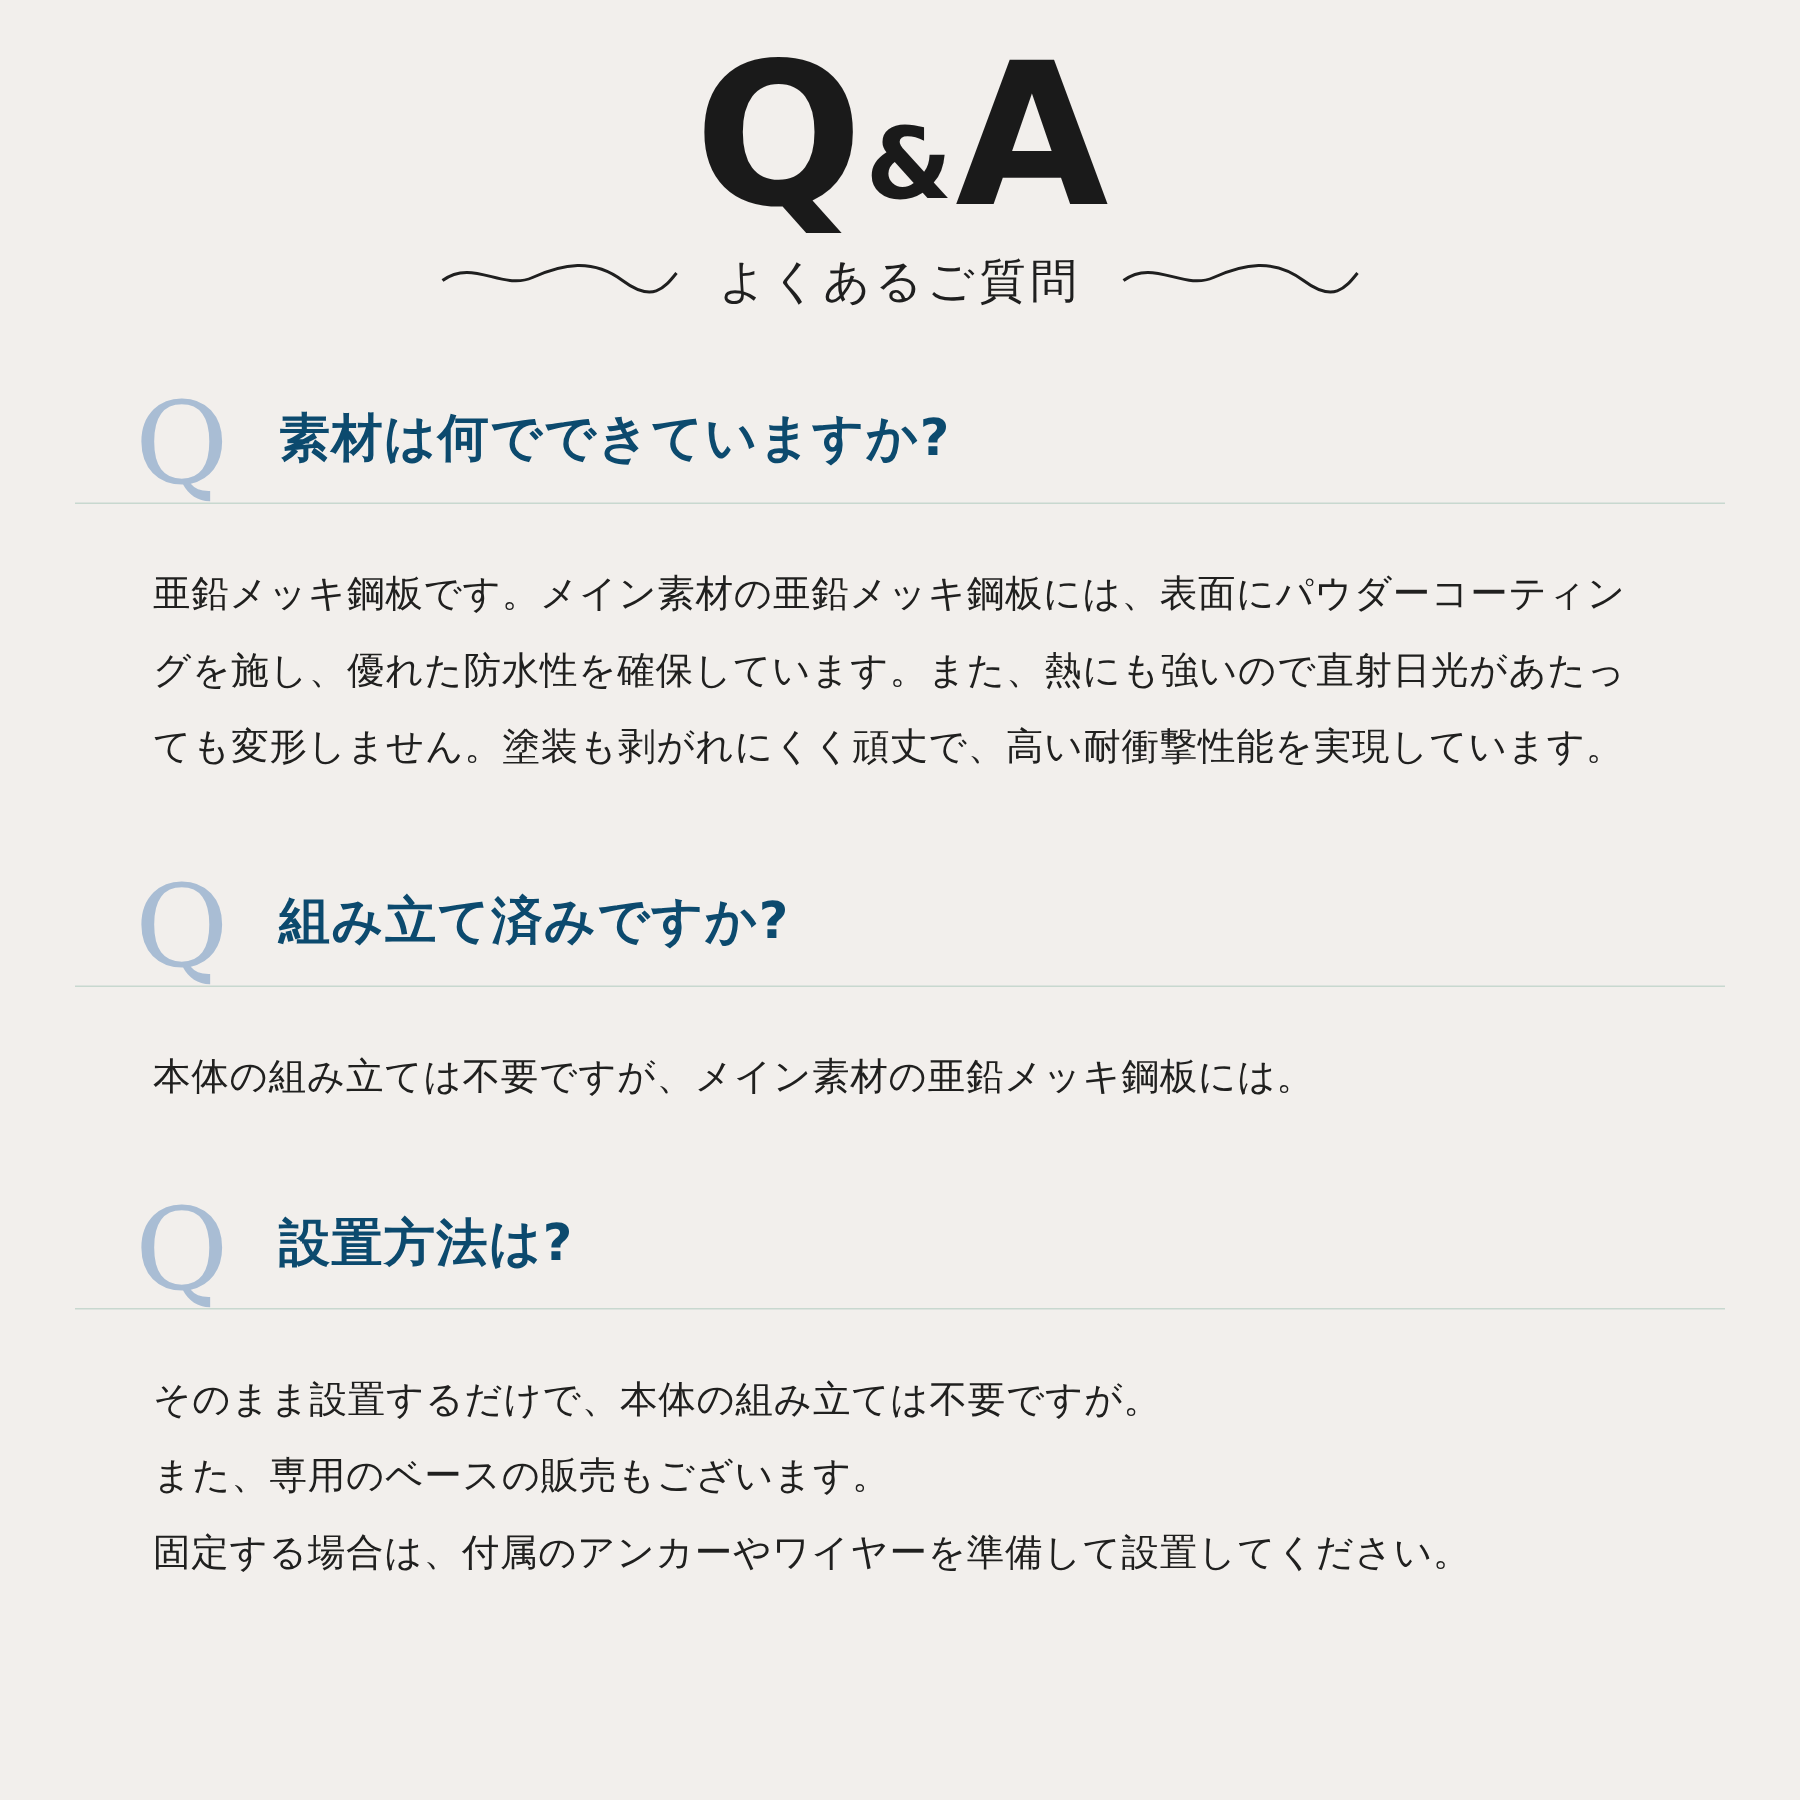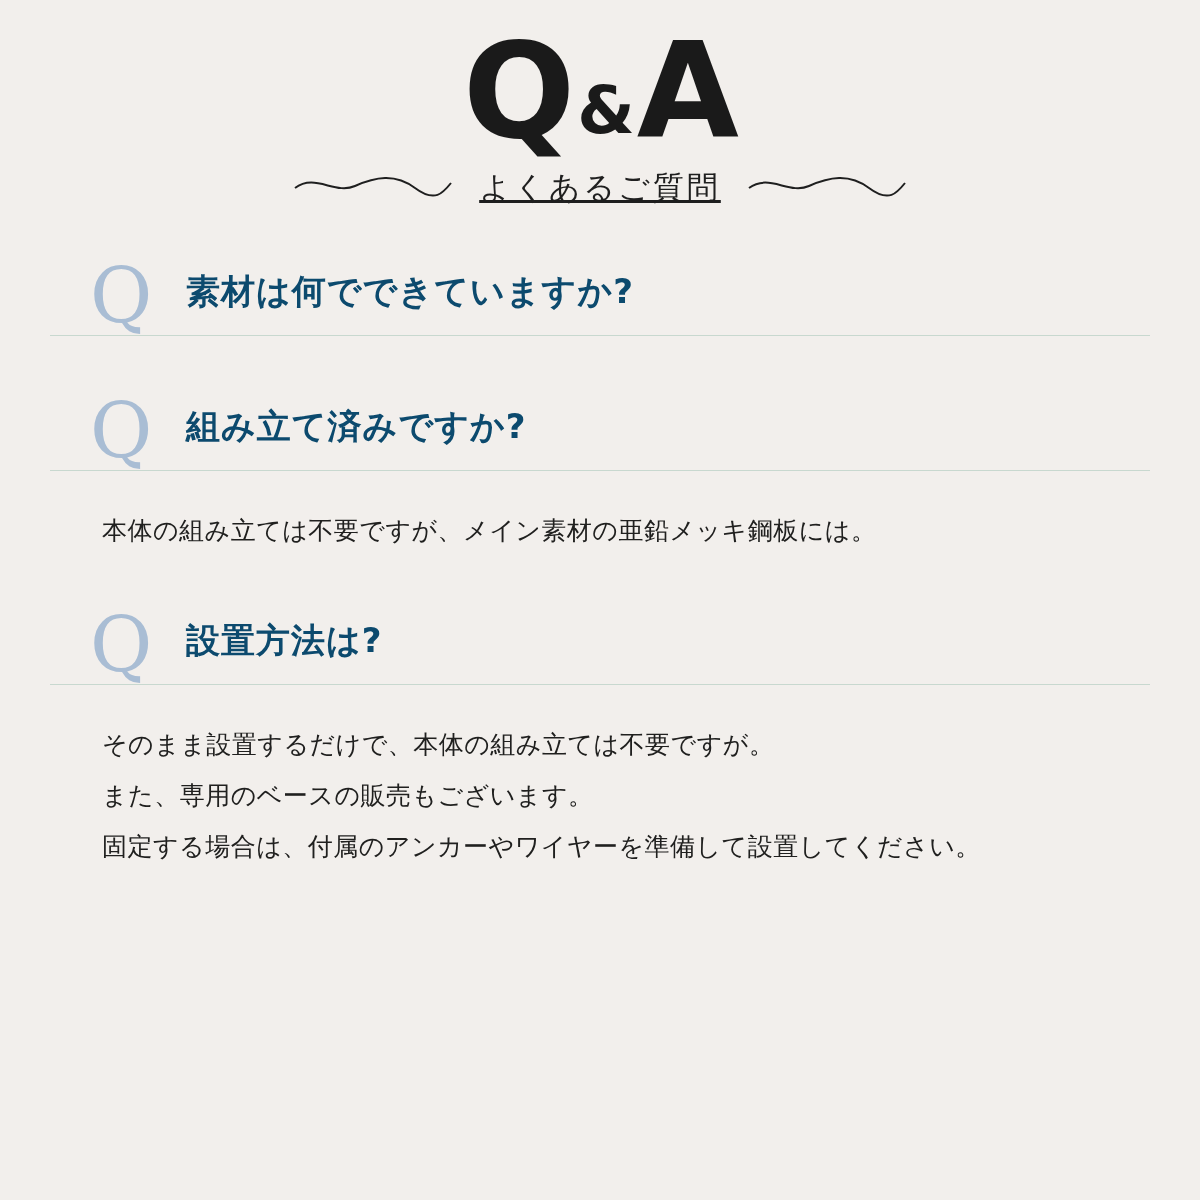--- a/index.html
+++ b/index.html
@@ -51,21 +51,20 @@
     display: flex;
     align-items: center;
     justify-content: center;
     gap: 26px;
   }
   .subtitle-text {
     font-family: "DejaVu Sans", sans-serif;
     font-size: 31px;
     letter-spacing: 3px;
     color: #1f1f1f;
-    text-decoration: underline;
   }
   .wave {
     display: block;
   }
 
   
   .faq {
     margin-top: 44px;
     padding: 0 50px;
     box-sizing: border-box;
@@ -148,20 +147,23 @@
   </div>
 
   <div class="faq">
 
     <div class="faq-item block-gap-1">
       <div class="q-head">
         <span class="q-mark">Q</span>
         <span class="q-text">素材は何でできていますか?</span>
       </div>
       <div class="divider"></div>
+      <div class="a-body">
+        <p>亜鉛メッキ鋼板です。メイン素材の亜鉛メッキ鋼板には、表面にパウダーコーティングを施し、優れた防水性を確保しています。また、熱にも強いので直射日光があたっても変形しません。塗装も剥がれにくく頑丈で、高い耐衝撃性能を実現しています。</p>
+      </div>
     </div>
 
     <div class="faq-item block-gap-2">
       <div class="q-head">
         <span class="q-mark">Q</span>
         <span class="q-text">組み立て済みですか?</span>
       </div>
       <div class="divider"></div>
       <div class="a-body">
         <p>本体の組み立ては不要ですが、メイン素材の亜鉛メッキ鋼板には。</p>

